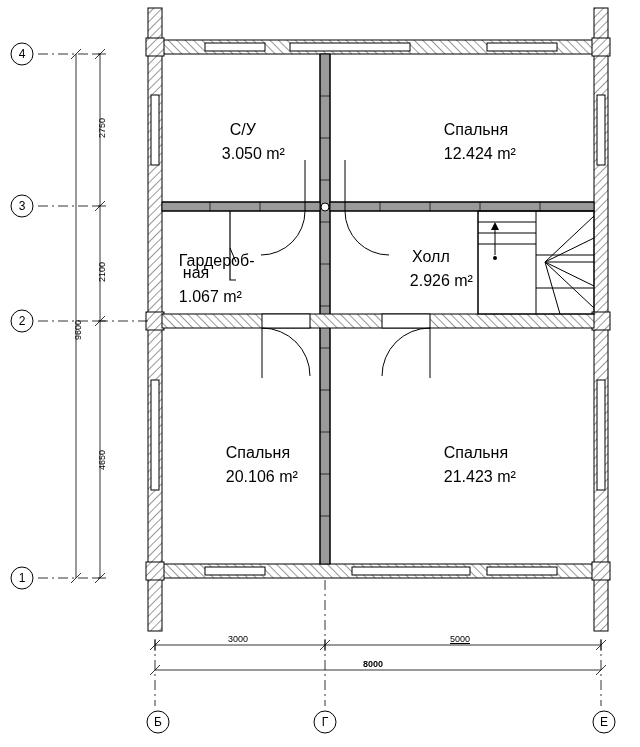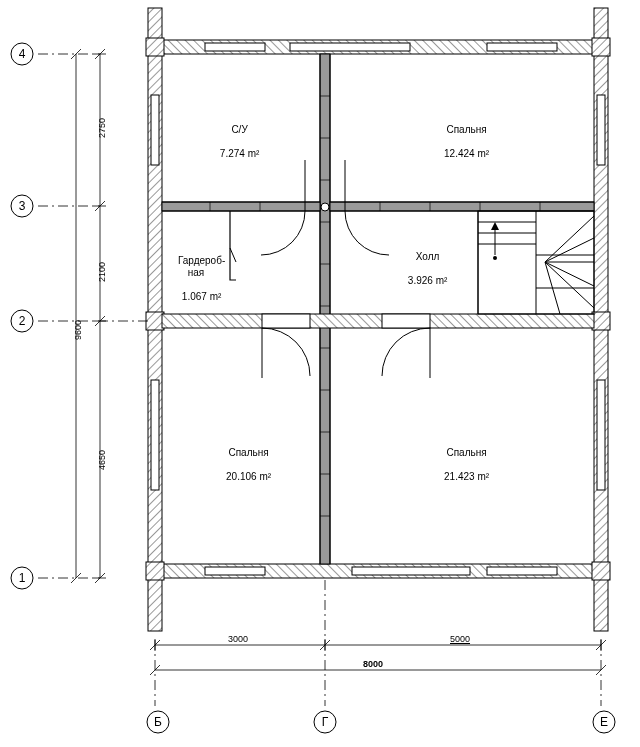--- a/index.html
+++ b/index.html
@@ -1,19 +1,19 @@
 <!DOCTYPE html>
 <html><head>
 <meta charset="utf-8">
 <style>
   html,body{margin:0;padding:0;background:#ffffff;}
   body{width:640px;height:747px;position:relative;overflow:hidden;
        font-family:"Liberation Sans","DejaVu Sans",sans-serif;color:#000;}
   #plan{position:absolute;left:0;top:0;width:640px;height:747px;}
-  .lbl{position:absolute;font-size:10px;line-height:12px;text-align:center;color:#000;white-space:pre;}
+  .lbl{position:absolute;font-size:16px;line-height:12px;text-align:center;color:#000;white-space:pre;}
   .dim{position:absolute;font-size:9px;color:#000;}
   .dim.vert{transform-origin:0 0;transform:rotate(-90deg);}
   .axis-lbl{position:absolute;font-size:12px;text-align:center;width:22px;line-height:22px;}
 </style>
 </head>
 <body>
 
 <svg id="plan" viewBox="0 0 640 747" xmlns="http://www.w3.org/2000/svg">
   <defs>
     <pattern id="hatch" width="6" height="6" patternTransform="rotate(45)" patternUnits="userSpaceOnUse">
@@ -189,34 +189,34 @@
 
     <line x1="155" y1="670" x2="601" y2="670"></line>
     <line x1="150" y1="675" x2="160" y2="665"></line>
     <line x1="596" y1="675" x2="606" y2="665"></line>
   </g>
 </svg>
 
 <div>
   <div class="lbl" style="left:204px;top:112px;width:60px;">
     <span>С/У</span><br>
-    <span>7.274 m²</span>
+    <span>3.050 m²</span>
   </div>
   <div class="lbl" style="left:426px;top:112px;width:70px;">
     <span>Спальня</span><br>
     <span>12.424 m²</span>
   </div>
   <div class="lbl" style="left:161px;top:243px;width:70px;">
     <span>Гардероб-
 ная</span><br>
     <span>1.067 m²</span>
   </div>
   <div class="lbl" style="left:392px;top:239px;width:60px;">
     <span>Холл</span><br>
-    <span>3.926 m²</span>
+    <span>2.926 m²</span>
   </div>
   <div class="lbl" style="left:208px;top:435px;width:70px;">
     <span>Спальня</span><br>
     <span>20.106 m²</span>
   </div>
   <div class="lbl" style="left:426px;top:435px;width:70px;">
     <span>Спальня</span><br>
     <span>21.423 m²</span>
   </div>
 </div>

